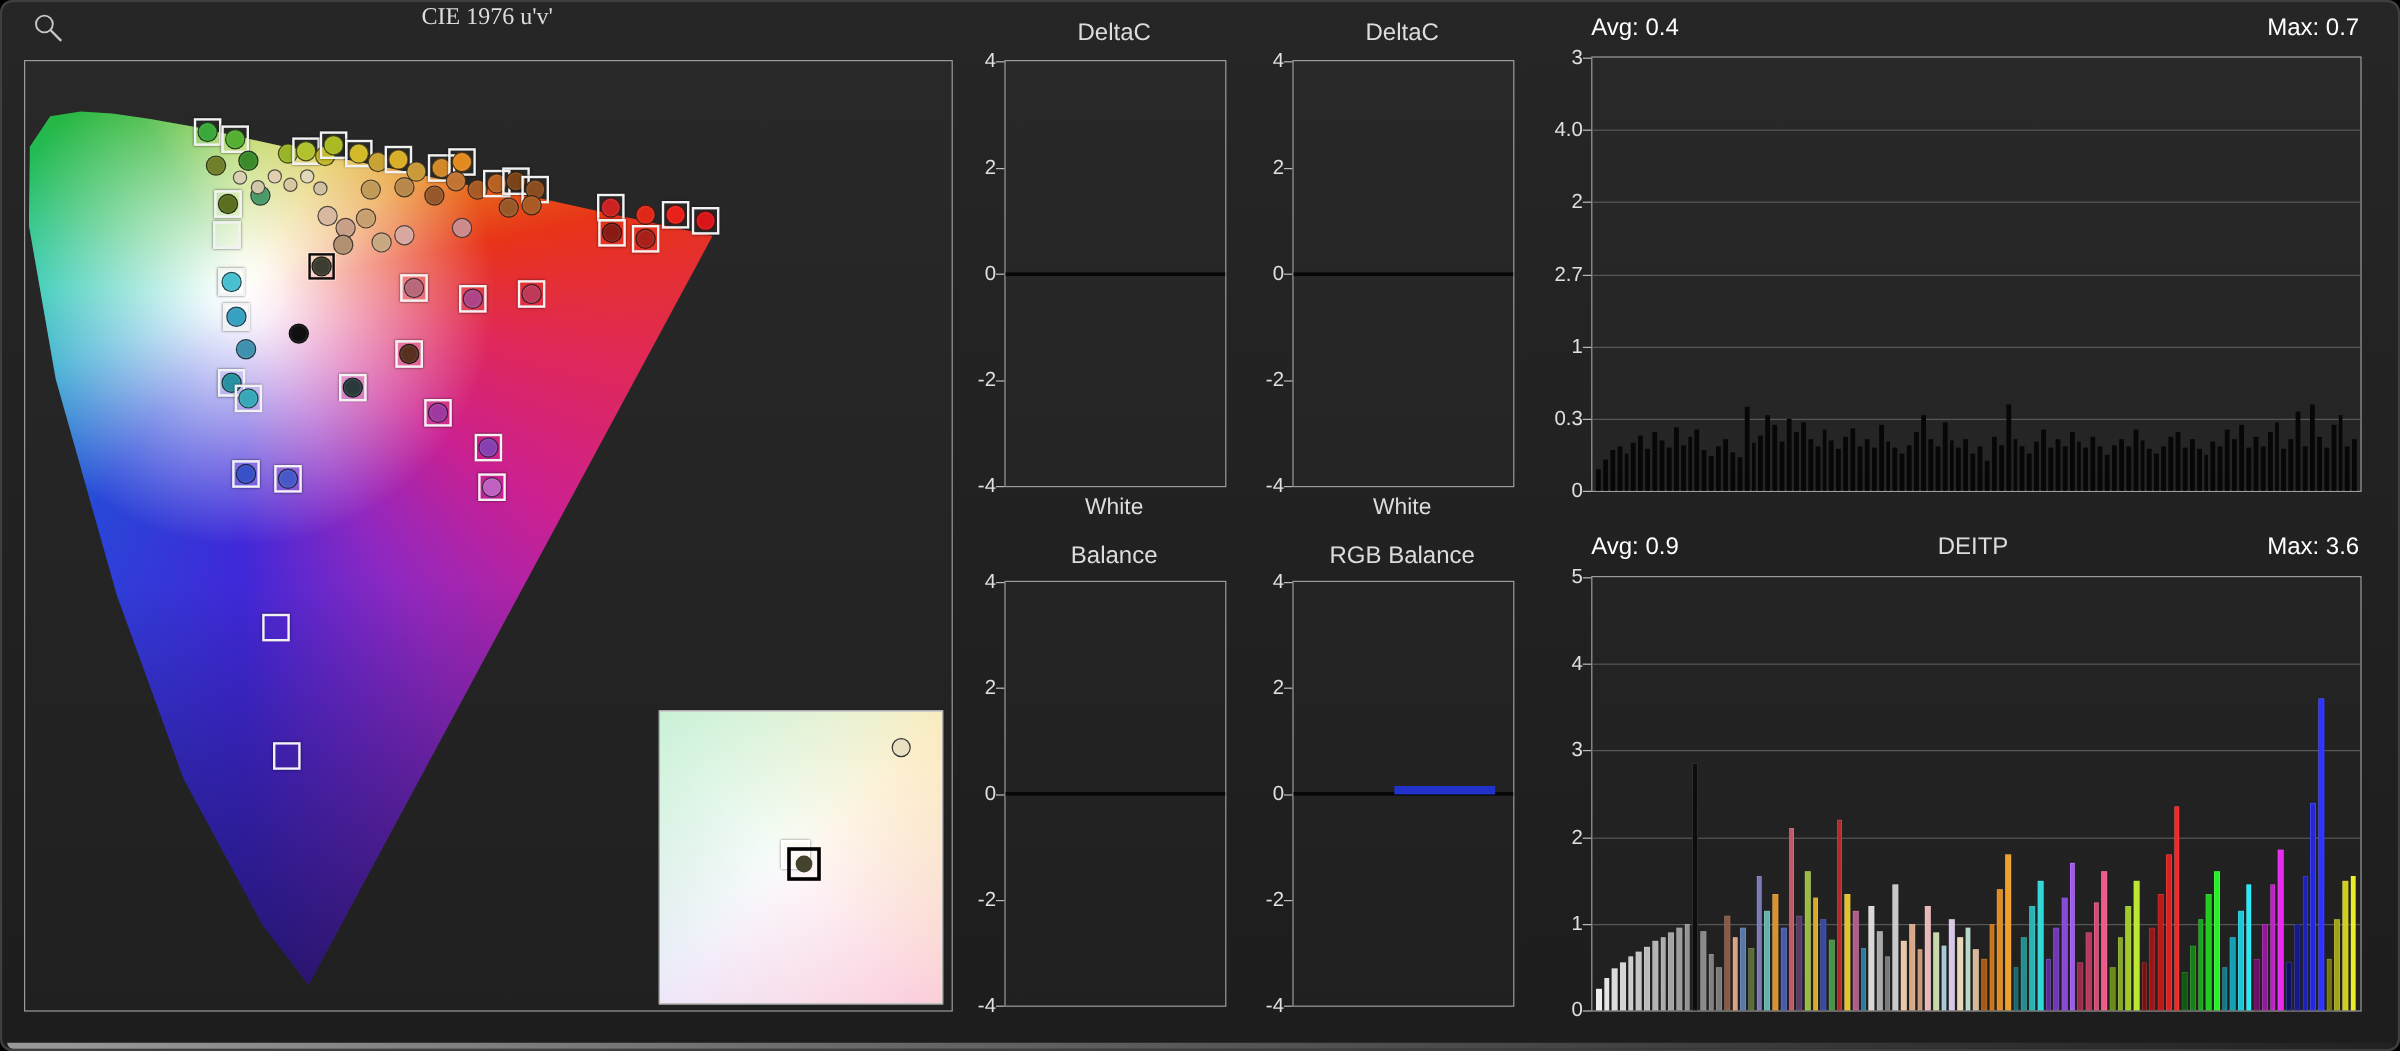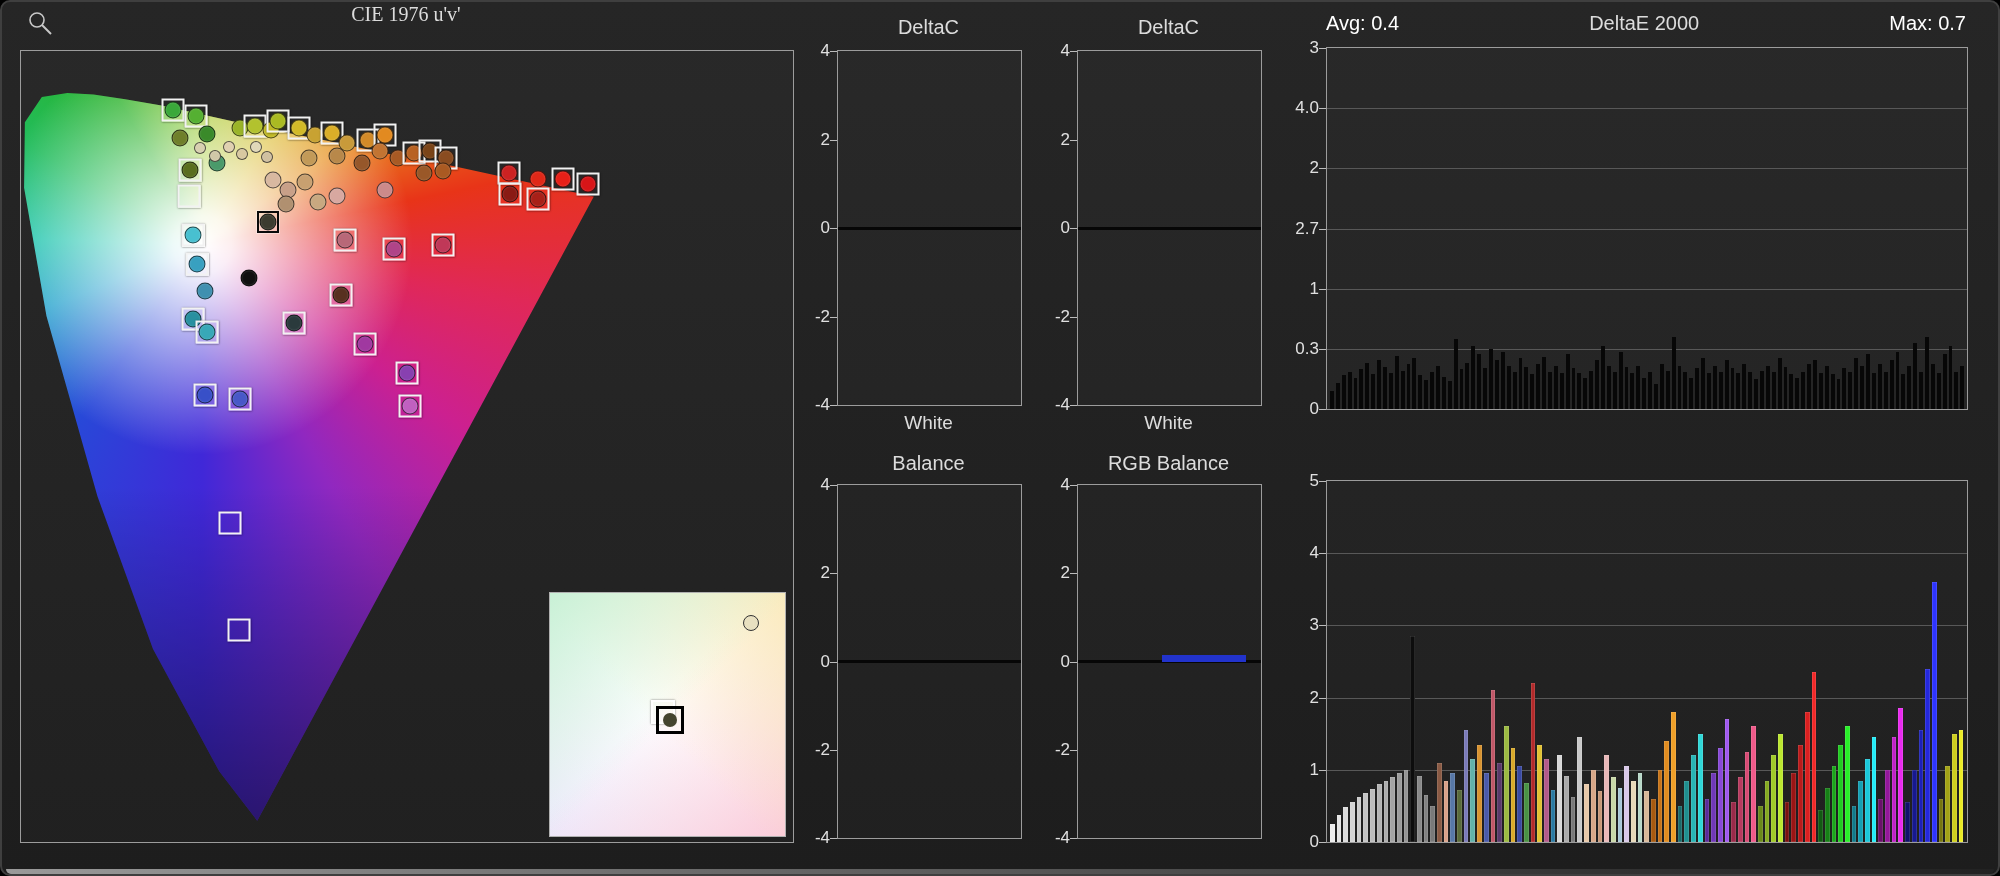--- a/index.html
+++ b/index.html
@@ -250,21 +250,20 @@
       <div class="ax-label" style="top: calc(50% - 10px);">0</div>
       <div class="ax-tick" style="top: 50%;"></div>
       <div class="ax-label" style="top: calc(75% - 10px);">-2</div>
       <div class="ax-tick" style="top: 75%;"></div>
       <div class="ax-label" style="top: calc(100% - 10px);">-4</div>
       <div class="ax-tick" style="top: 100%;"></div>
     </div>
 
   <div class="hdr" id="hdr-de2000">
     <span class="stat">Avg: 0.4</span>
-    <span class="chart-title">DeltaE 2000</span>
     <span class="stat">Max: 0.7</span>
   </div>
   <div class="plot" id="plot-de2000">
     <div class="bars" id="bars-de2000">
         <div class="bar" style="height: 5%; background: rgb(7, 7, 7);"></div>
         <div class="bar" style="height: 7.33333%; background: rgb(7, 7, 7);"></div>
         <div class="bar" style="height: 9.33333%; background: rgb(7, 7, 7);"></div>
         <div class="bar" style="height: 10.3333%; background: rgb(7, 7, 7);"></div>
         <div class="bar" style="height: 8.66667%; background: rgb(7, 7, 7);"></div>
         <div class="bar" style="height: 11%; background: rgb(7, 7, 7);"></div>
@@ -385,20 +384,25 @@
       <div class="ax-label" style="top: calc(66.6667% - 10px);">1</div>
       <div class="ax-tick" style="top: 66.6667%;"></div>
       <div class="grid-line" style="top: 66.6667%;"></div>
       <div class="ax-label" style="top: calc(83.3333% - 10px);">0.3</div>
       <div class="ax-tick" style="top: 83.3333%;"></div>
       <div class="grid-line" style="top: 83.3333%;"></div>
       <div class="ax-label" style="top: calc(100% - 10px);">0</div>
       <div class="ax-tick" style="top: 100%;"></div>
     </div>
 
+  <div class="hdr" id="hdr-deitp">
+    <span class="stat">Avg: 0.9</span>
+    <span class="chart-title">DEITP</span>
+    <span class="stat">Max: 3.6</span>
+  </div>
   <div class="plot" id="plot-deitp">
     <div class="bars" id="bars-deitp">
         <div class="bar deitp-bar" style="height: 5%; background: rgb(237, 237, 237);"></div>
         <div class="bar deitp-bar" style="height: 7.6%; background: rgb(228, 228, 228);"></div>
         <div class="bar deitp-bar" style="height: 9.6%; background: rgb(220, 220, 220);"></div>
         <div class="bar deitp-bar" style="height: 11%; background: rgb(212, 212, 212);"></div>
         <div class="bar deitp-bar" style="height: 12.4%; background: rgb(204, 204, 204);"></div>
         <div class="bar deitp-bar" style="height: 13.6%; background: rgb(196, 196, 196);"></div>
         <div class="bar deitp-bar" style="height: 14.8%; background: rgb(188, 188, 188);"></div>
         <div class="bar deitp-bar" style="height: 16%; background: rgb(180, 180, 180);"></div>

